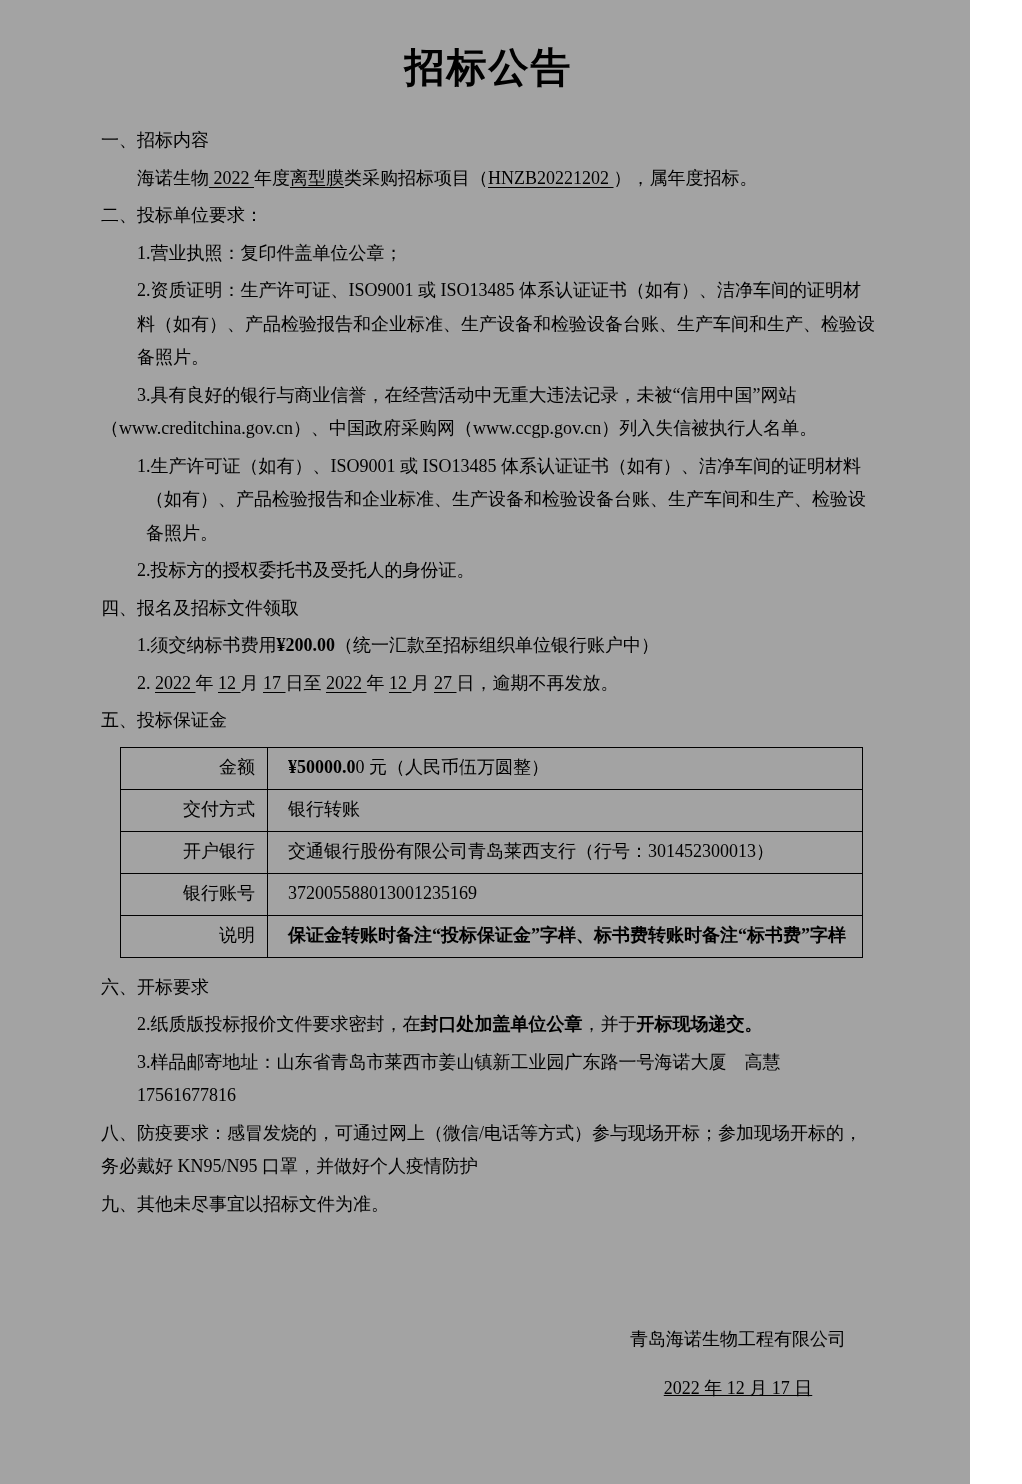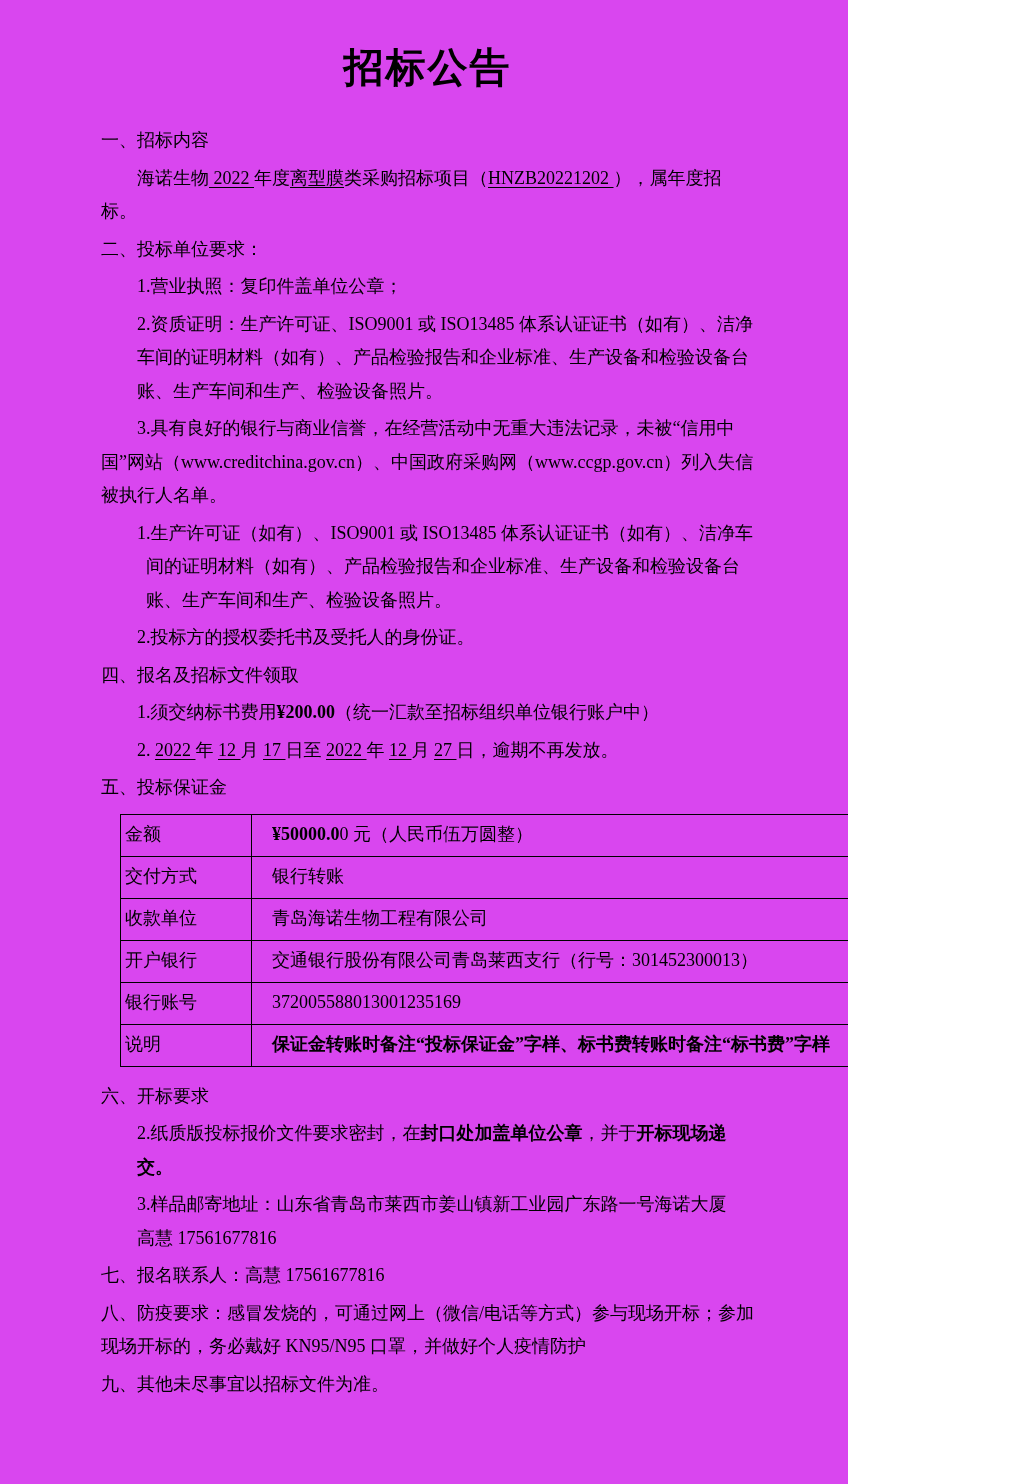--- a/index.html
+++ b/index.html
@@ -1,20 +1,20 @@
 <!DOCTYPE html>
 <html><head>
 <meta charset="utf-8">
 <style>
   html,body{margin:0;padding:0;background:#ffffff;}
   .page{
-    width:848px;
+    width:970px;
     height:1484px;
     box-sizing:border-box;
-    background:#d946ef;
+    background:#a3a3a3;
     color:#000000;
     font-family:"Liberation Serif","DejaVu Serif",serif;
     font-size:18px;
     line-height:33.5px;
     padding:30px 90px 0 97px;
     overflow:hidden;
   }
   .doc-title{
     font-size:40px;
     line-height:48px;
@@ -38,22 +38,22 @@
     margin:9px 0 13px 23px;
   }
   .bond-table td{
     border:1px solid #000000;
     height:41px;
     vertical-align:middle;
     font-size:18px;
   }
   .bond-table td.lab{
     width:122px;
-    text-align:left;
-    padding:0 4px;
+    text-align:right;
+    padding:0 12px;
   }
   .bond-table td.val{
     padding:0 10px 0 20px;
   }
   .sig{
     margin-top:102px;
     margin-left:auto;
     margin-right:12px;
     width:260px;
     text-align:center;
@@ -89,43 +89,38 @@
     <tbody>
         <tr>
       <td class="lab">金额</td>
       <td class="val"><span class="b">¥50000.0</span><span>0 元（人民币伍万圆整）</span></td>
     </tr>
     <tr>
       <td class="lab">交付方式</td>
       <td class="val"><span>银行转账</span></td>
     </tr>
     <tr>
-      <td class="lab">收款单位</td>
-      <td class="val"><span>青岛海诺生物工程有限公司</span></td>
-    </tr>
-    <tr>
       <td class="lab">开户银行</td>
       <td class="val"><span>交通银行股份有限公司青岛莱西支行（行号：301452300013）</span></td>
     </tr>
     <tr>
       <td class="lab">银行账号</td>
       <td class="val"><span>372005588013001235169</span></td>
     </tr>
     <tr>
       <td class="lab">说明</td>
       <td class="val"><span class="b">保证金转账时备注“投标保证金”字样、标书费转账时备注“标书费”字样</span></td>
     </tr>
   </tbody>
     </table>
 
   <p class="sec">六、开标要求</p>
   <p class="item"><span>2.纸质版投标报价文件要求密封，在</span><span class="b">封口处加盖单位公章</span><span>，并于</span><span class="b">开标现场递交。</span></p>
   <p class="item">3.样品邮寄地址：山东省青岛市莱西市姜山镇新工业园广东路一号海诺大厦　高慧 17561677816</p>
 
-  <p class="sec">七、报名联系人：高慧 17561677816</p>
   <p class="sec">八、防疫要求：感冒发烧的，可通过网上（微信/电话等方式）参与现场开标；参加现场开标的，务必戴好 KN95/N95 口罩，并做好个人疫情防护</p>
   <p class="sec">九、其他未尽事宜以招标文件为准。</p>
 
   <div class="sig">
     <p class="sig-company">青岛海诺生物工程有限公司</p>
     <p class="sig-date">2022 年 12 月 17 日</p>
   </div>
 
 </div>
 

